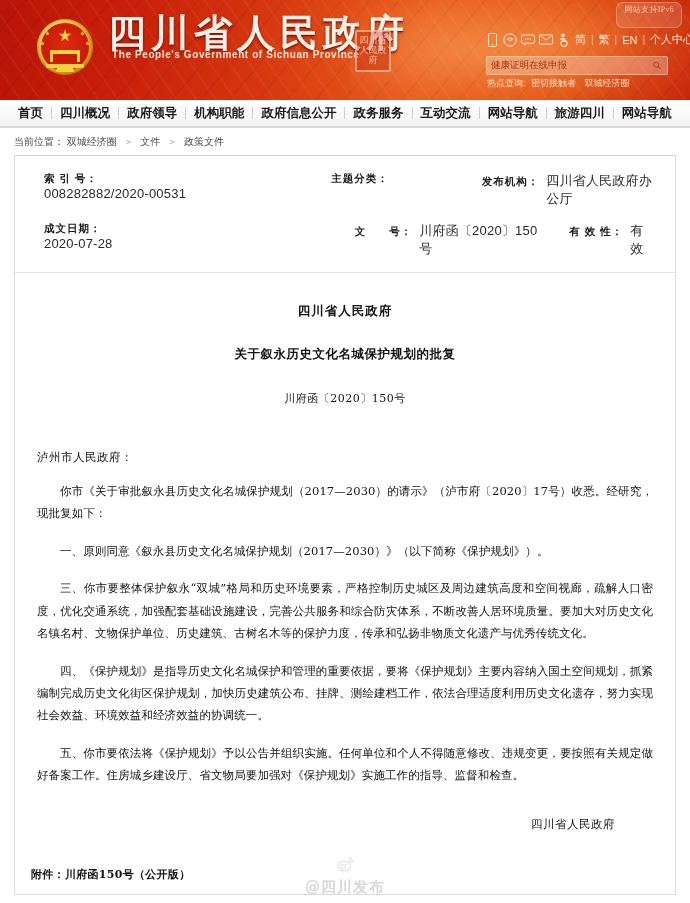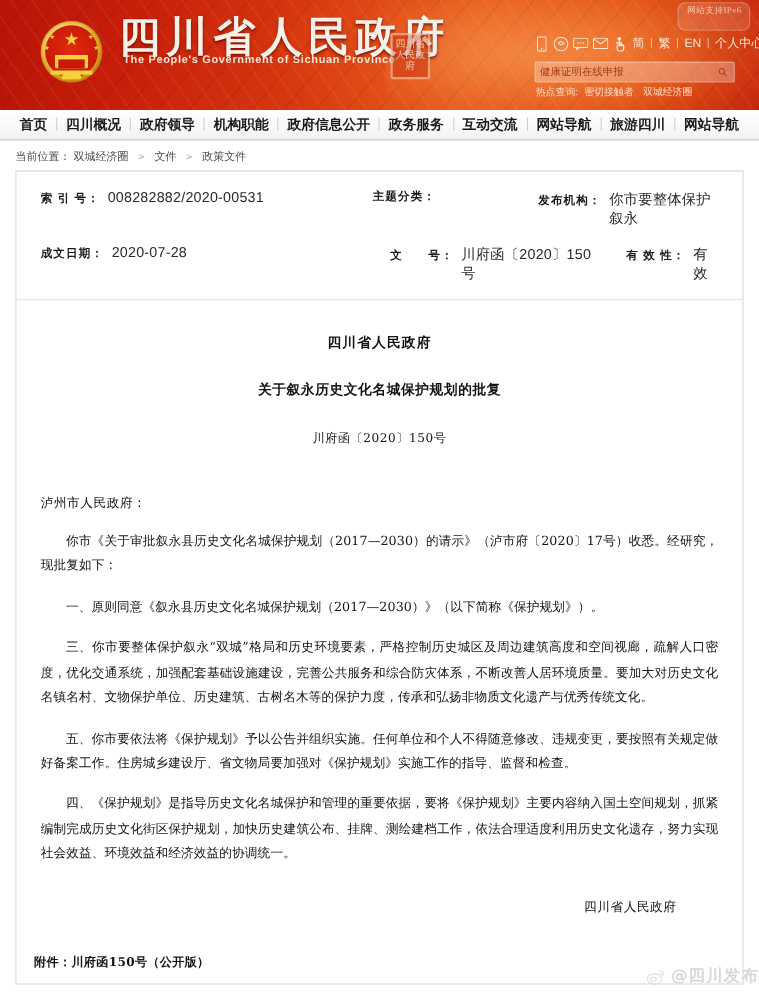--- a/index.html
+++ b/index.html
@@ -258,21 +258,21 @@
     border-bottom: 1px solid #e2e2e2;
   }
   .meta-row {
     display: flex;
     font-size: 10.5px;
     color: #1b1b1b;
     margin-bottom: 14px;
   }
   .meta-row:last-child { margin-bottom: 4px; }
   .meta-cell { display: flex; align-items: baseline; }
-  .meta-cell.left { width: 330px; }
+  .meta-cell.left { width: 330px; flex-direction: column; }
   .meta-key {
     font-weight: bold;
     white-space: nowrap;
     letter-spacing: 1px;
   }
   .meta-val {
     margin-left: 7px;
     color: #2a2a2a;
     font-size: 13px;
     letter-spacing: 0.2px;
@@ -334,28 +334,29 @@
     font-weight: bold;
   }
 
   
   .watermark {
     position: absolute;
     left: 0; right: 0;
     bottom: 6px;
     display: flex;
     align-items: center;
-    justify-content: flex-end;
+    justify-content: center;
     gap: 5px;
     color: #d8d8d8;
     font-size: 15px;
     font-weight: bold;
     letter-spacing: 1px;
     user-select: none;
     font-family: "DejaVu Sans", "Liberation Sans", sans-serif;
+    flex-direction: column;
   }
   .watermark .wb-icon { width: 18px; height: 18px; opacity: 0.75; }
 </style>
 </head>
 <body>
 
 <div class="site-header">
   <div class="hdr-texture"></div>
   <div class="hdr-map"></div>
 
@@ -478,21 +479,21 @@
       <div class="meta-cell left">
         <span class="meta-key">索 引 号：</span>
         <span class="meta-val">008282882/2020-00531</span>
       </div>
       <div class="meta-cell">
         <span class="meta-key">主题分类：</span>
         <span class="meta-val"></span>
       </div>
       <div class="meta-cell" style="margin-left:86px">
         <span class="meta-key">发布机构：</span>
-        <span class="meta-val">你市要整体保护叙永</span>
+        <span class="meta-val">四川省人民政府办公厅</span>
       </div>
     </div>
     <div class="meta-row">
       <div class="meta-cell left">
         <span class="meta-key">成文日期：</span>
         <span class="meta-val">2020-07-28</span>
       </div>
       <div class="meta-cell">
         <span class="meta-key">文　　号：</span>
         <span class="meta-val">川府函〔2020〕150号</span>
@@ -506,22 +507,22 @@
 
   <div class="doc-body">
     <div class="doc-org">四川省人民政府</div>
     <div class="doc-title">关于叙永历史文化名城保护规划的批复</div>
     <div class="doc-docnum">川府函〔2020〕150号</div>
     <div class="doc-recipient">泸州市人民政府：</div>
 
     <div class="doc-para">你市《关于审批叙永县历史文化名城保护规划（2017—2030）的请示》（泸市府〔2020〕17号）收悉。经研究，现批复如下：</div>
     <div class="doc-para">一、原则同意《叙永县历史文化名城保护规划（2017—2030）》（以下简称《保护规划》）。</div>
     <div class="doc-para">三、你市要整体保护叙永“双城”格局和历史环境要素，严格控制历史城区及周边建筑高度和空间视廊，疏解人口密度，优化交通系统，加强配套基础设施建设，完善公共服务和综合防灾体系，不断改善人居环境质量。要加大对历史文化名镇名村、文物保护单位、历史建筑、古树名木等的保护力度，传承和弘扬非物质文化遗产与优秀传统文化。</div>
+    <div class="doc-para">四、《保护规划》是指导历史文化名城保护和管理的重要依据，要将《保护规划》主要内容纳入国土空间规划，抓紧编制完成历史文化街区保护规划，加快历史建筑公布、挂牌、测绘建档工作，依法合理适度利用历史文化遗存，努力实现社会效益、环境效益和经济效益的协调统一。</div>
     <div class="doc-para">五、你市要依法将《保护规划》予以公告并组织实施。任何单位和个人不得随意修改、违规变更，要按照有关规定做好备案工作。住房城乡建设厅、省文物局要加强对《保护规划》实施工作的指导、监督和检查。</div>
-    <div class="doc-para">四、《保护规划》是指导历史文化名城保护和管理的重要依据，要将《保护规划》主要内容纳入国土空间规划，抓紧编制完成历史文化街区保护规划，加快历史建筑公布、挂牌、测绘建档工作，依法合理适度利用历史文化遗存，努力实现社会效益、环境效益和经济效益的协调统一。</div>
 
     <div class="doc-sign">四川省人民政府</div>
 
   </div>
 
   <div class="doc-attach">附件：川府函150号（公开版）</div>
 </div>
 
 <div class="watermark">
   <span class="wb-icon">

